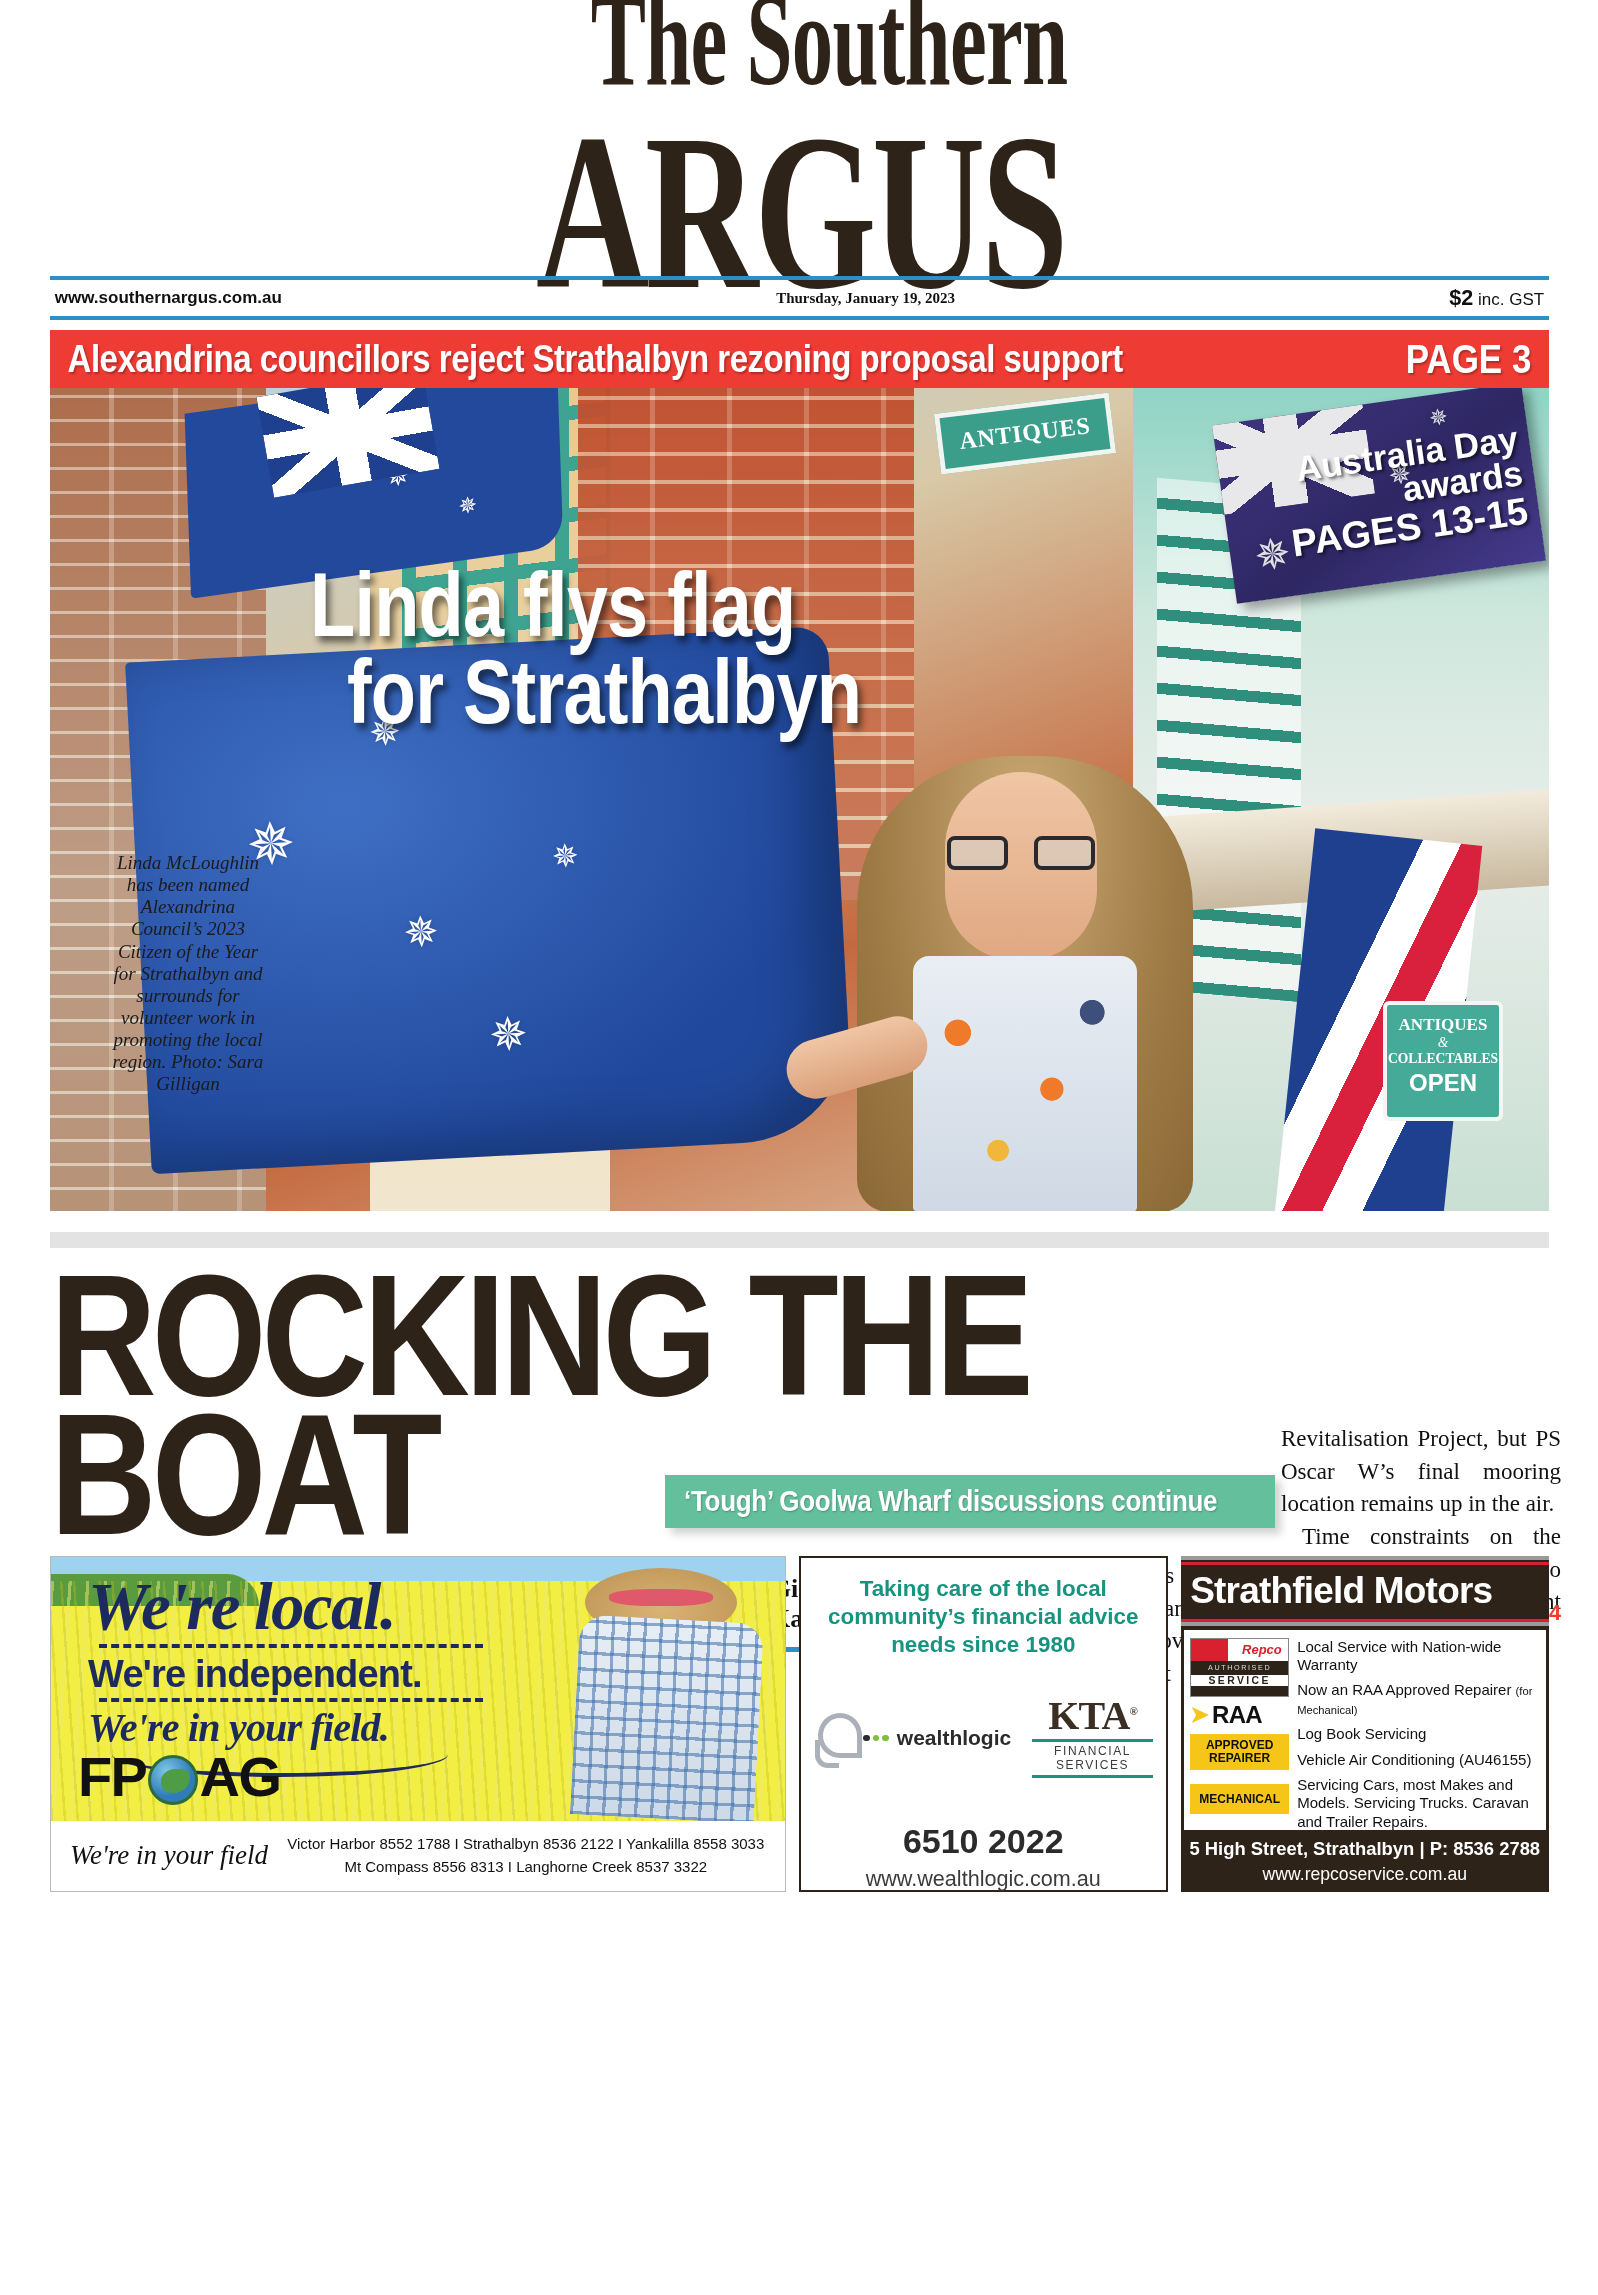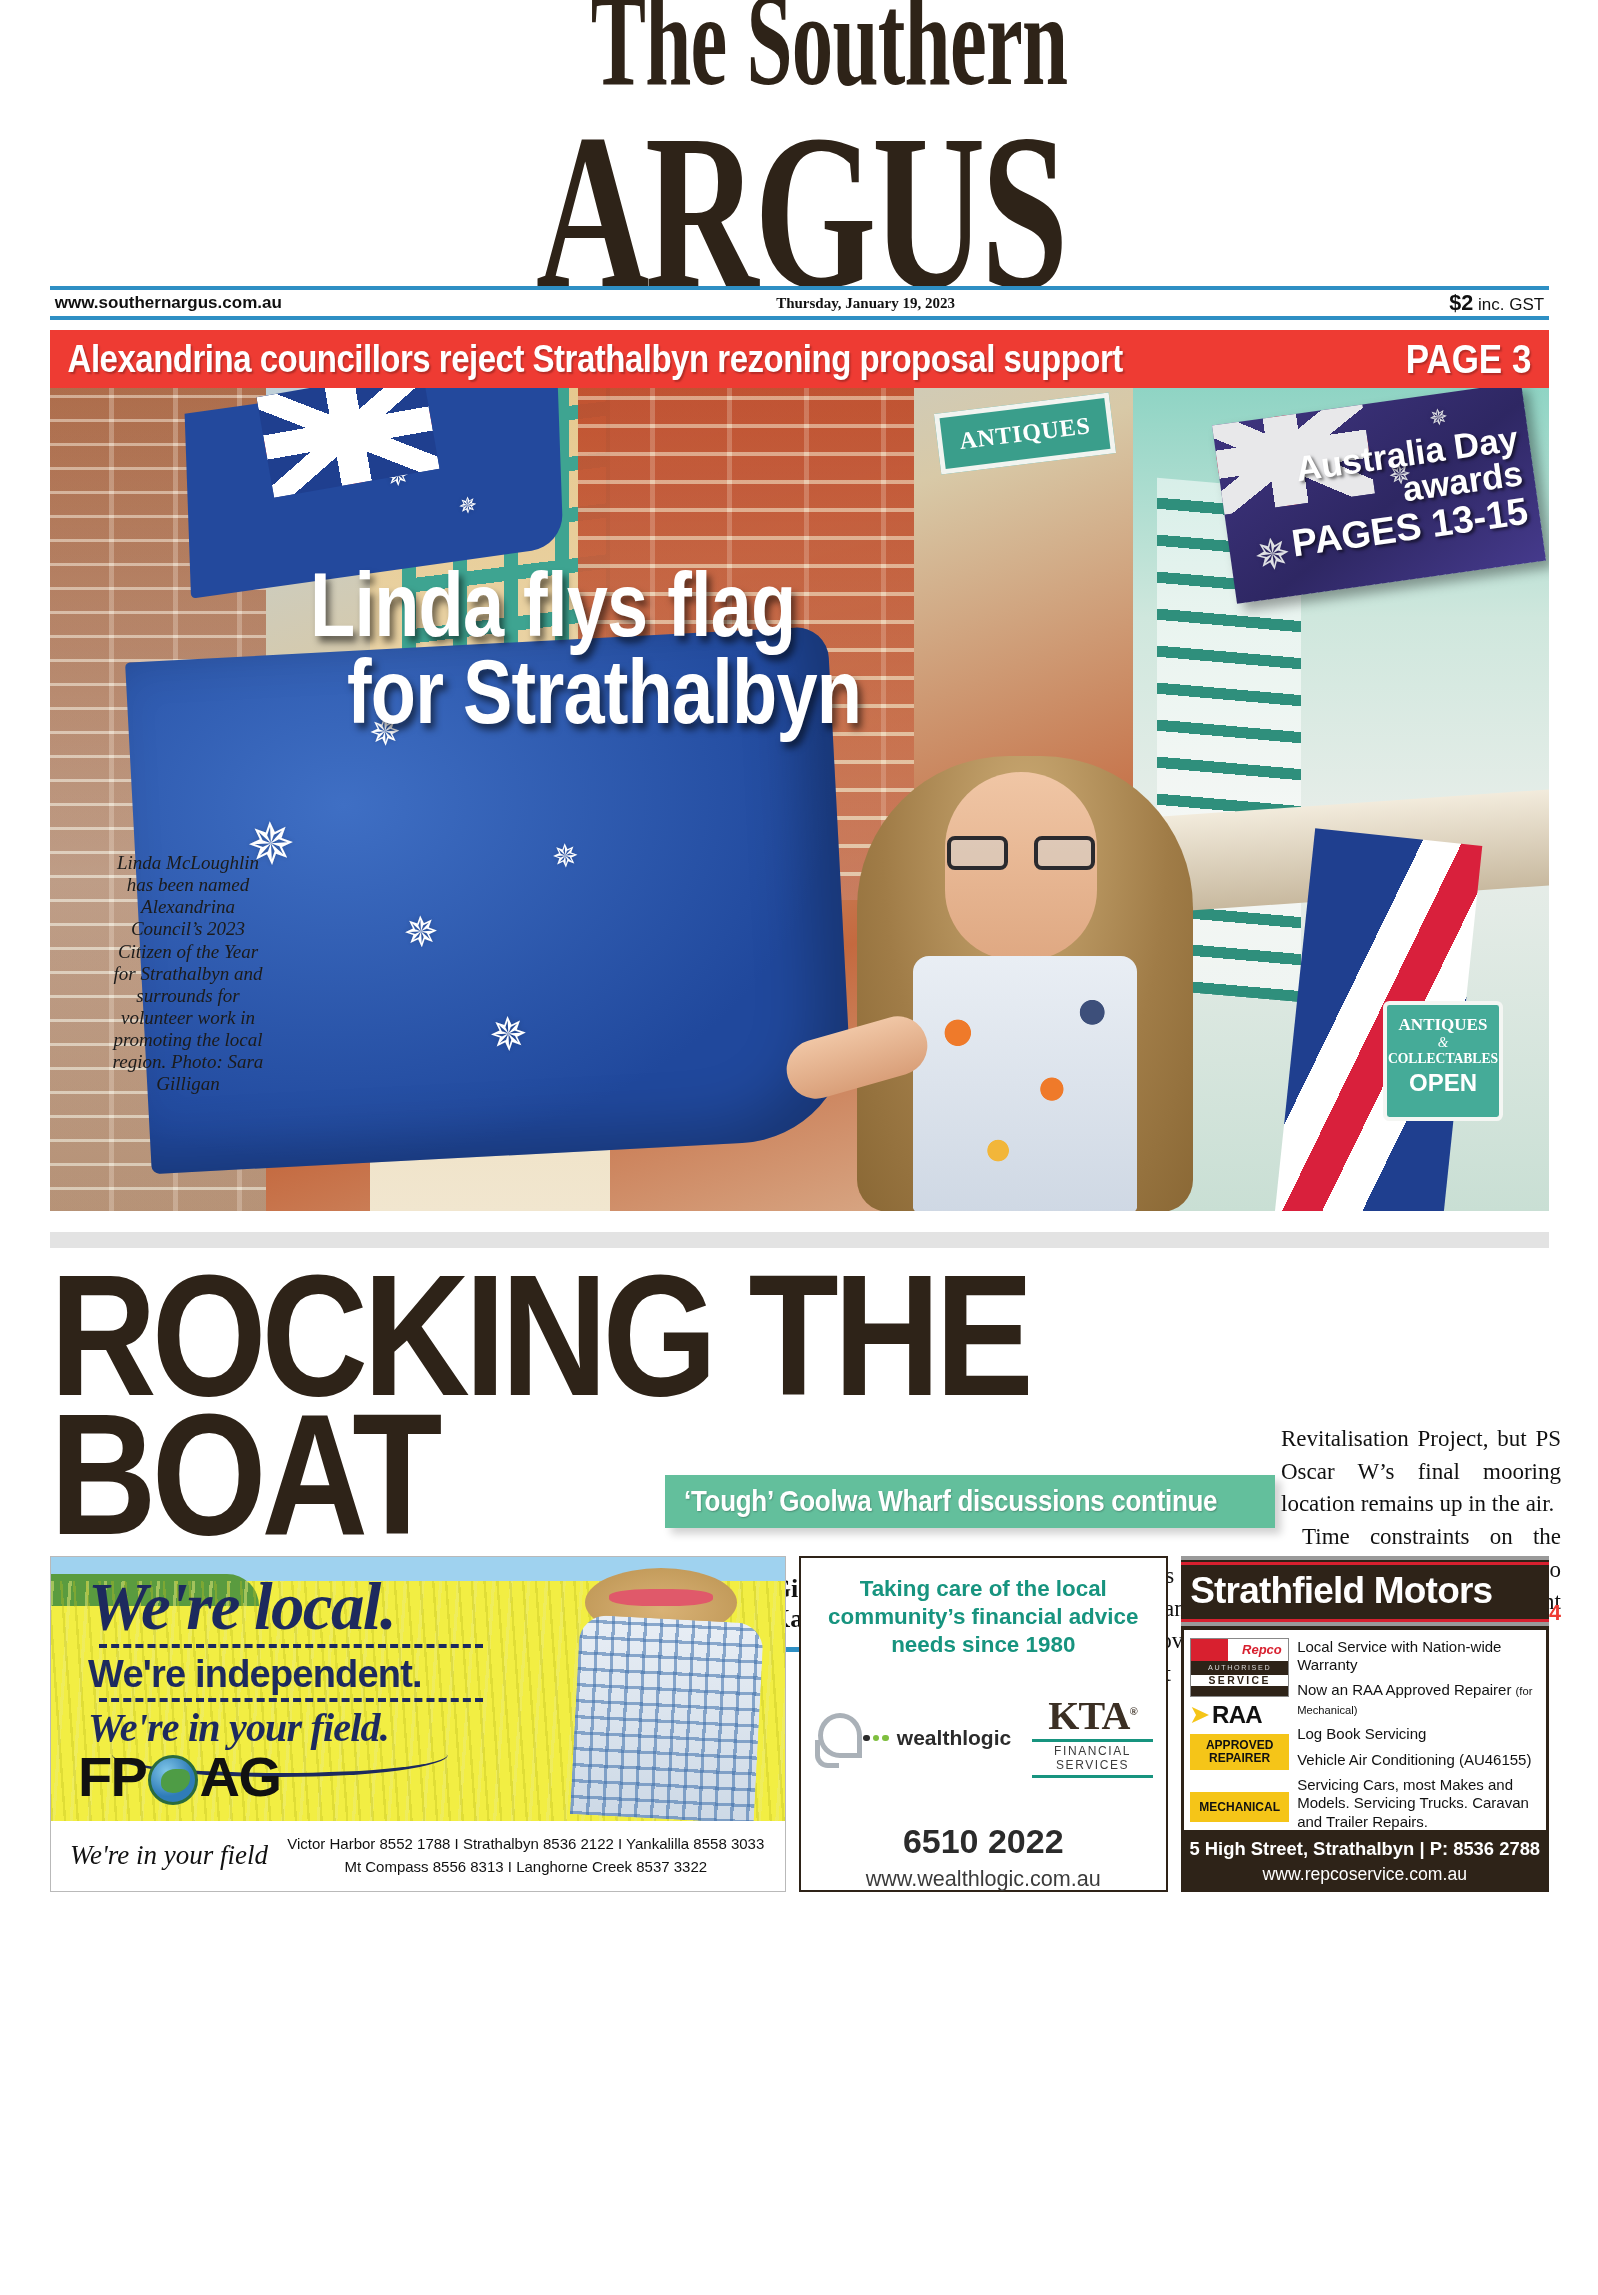--- a/index.html
+++ b/index.html
@@ -38,21 +38,21 @@
     transform: scaleY(1.32) scaleX(0.93);
     transform-origin: center top;
     display: block;
     margin-top: 35px;
   }
 
   .mh-rules { position: absolute; left: 0; right: 0; bottom: 0; }
   .rule-blue { height: 4px; background: #2E8FC4; width: 100%; }
   .mh-infobar {
     display: flex; align-items: center; justify-content: space-between;
-    height: 26px; padding: 0 4.8px;
+    height: 36px; padding: 0 4.8px;
   }
   .mh-url { font-size: 17px; font-weight: bold; color: #111; }
   .mh-date { font-family: "Liberation Serif", serif; font-size: 15px; font-weight: bold; color: #111; }
   .mh-price { font-size: 17px; color: #111; }
   .mh-price b { font-size: 21.6px; }
 
   
   .red-banner {
     margin-top: 10.4px;
     background: #EE3B33;
@@ -432,21 +432,21 @@
   .badge-repco {
     background:#2E2318; border:1.6px solid #888; height:59px; position:relative; margin-bottom:4.8px;
   }
   .badge-repco .rp-top { height:22.4px; background:linear-gradient(90deg,#d8202f 0 38%, #fff 38%); position:relative; }
   .badge-repco .rp-word { position:absolute; right:6.4px; top:3.2px; color:#d8202f; font-weight:bold; font-size:13px; font-style:italic; }
   .badge-repco .rp-auth { font-size:7.2px; color:#ddd; letter-spacing:1.6px; text-align:center; margin-top:2.4px; }
   .badge-repco .rp-serv { background:#fff; color:#2E2318; font-weight:bold; font-size:10.4px; letter-spacing:2.4px; text-align:center; margin-top:2.4px; }
   .badge-raa { display:flex; align-items:center; gap:3.2px; margin-bottom:4.8px; }
   .badge-raa .chev { color:#f5c518; font-weight:bold; font-size:22.4px; line-height:1; }
   .badge-raa .raa { font-weight:bold; font-size:24px; color:#111; letter-spacing:-0.8px; }
-  .badge-appr { background:#f5c518; color:#111; font-weight:bold; font-size:12px; text-align:center; padding:4.8px 1.6px; line-height:1.1; margin-bottom:22px; }
+  .badge-appr { background:#f5c518; color:#111; font-weight:bold; font-size:12px; text-align:center; padding:4.8px 1.6px; line-height:1.1; margin-bottom:14px; }
   .badge-mech { background:#f5c518; color:#111; font-weight:bold; font-size:12px; text-align:center; padding:8px 1.6px; }
   .sm-list { flex:1; font-size:15px; line-height:1.22; }
   .sm-list li { list-style:none; margin-bottom:7.2px; }
   .sm-list .small { font-size:11.2px; }
   .sm-foot { padding: 8px 6.4px 3.2px; text-align:center; }
   .sm-addr { font-weight:bold; font-size:18.4px; }
   .sm-url { font-size:17.6px; margin-top:4.8px; }
 </style>
 </head>
 <body>

